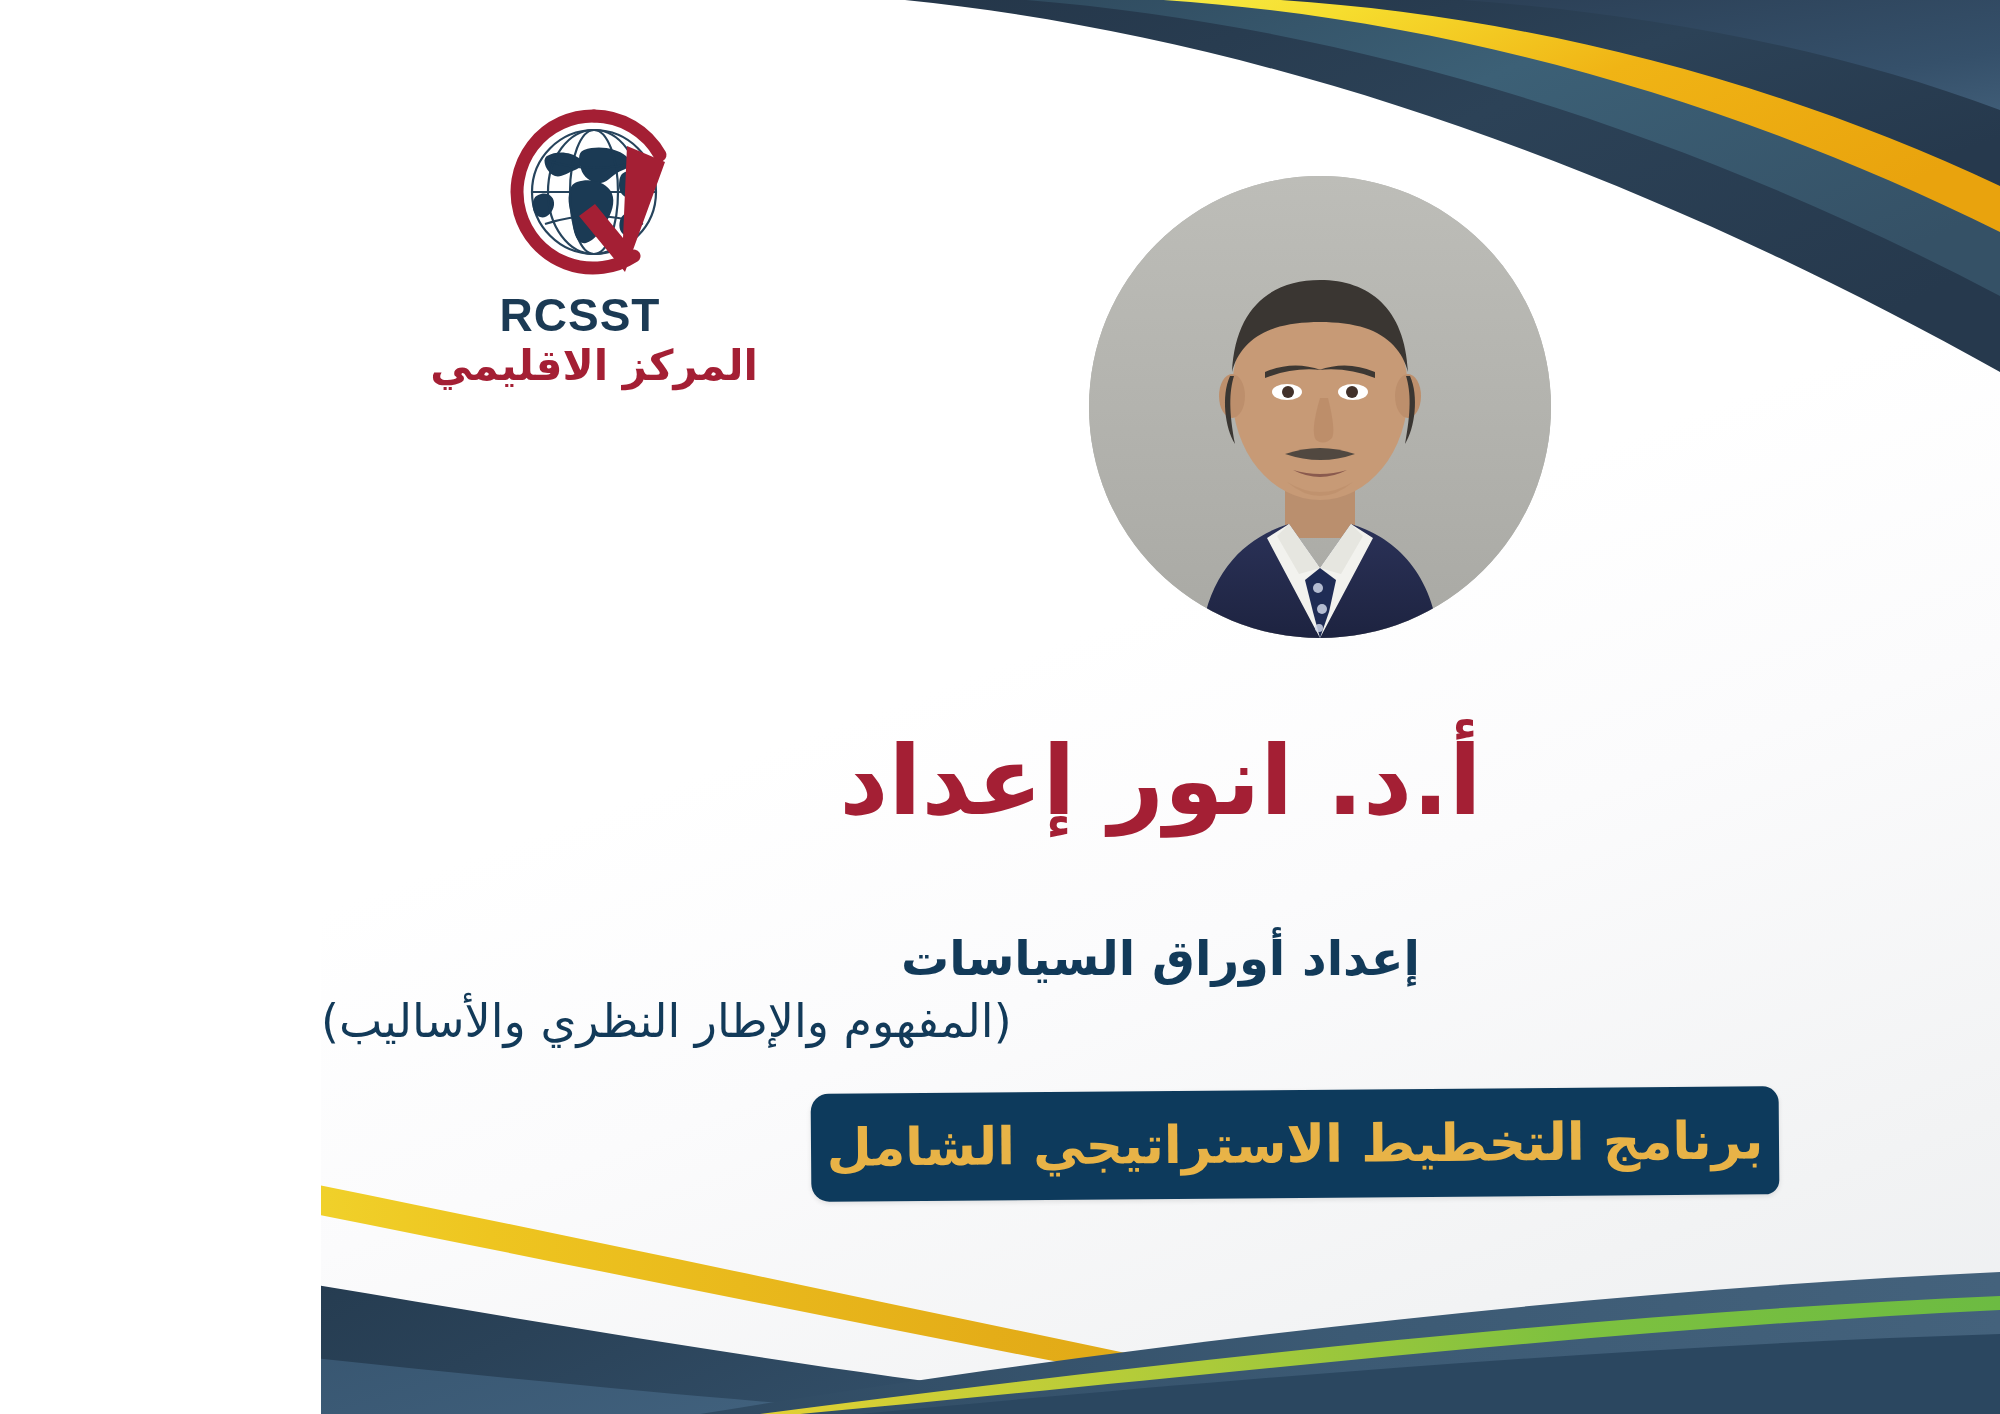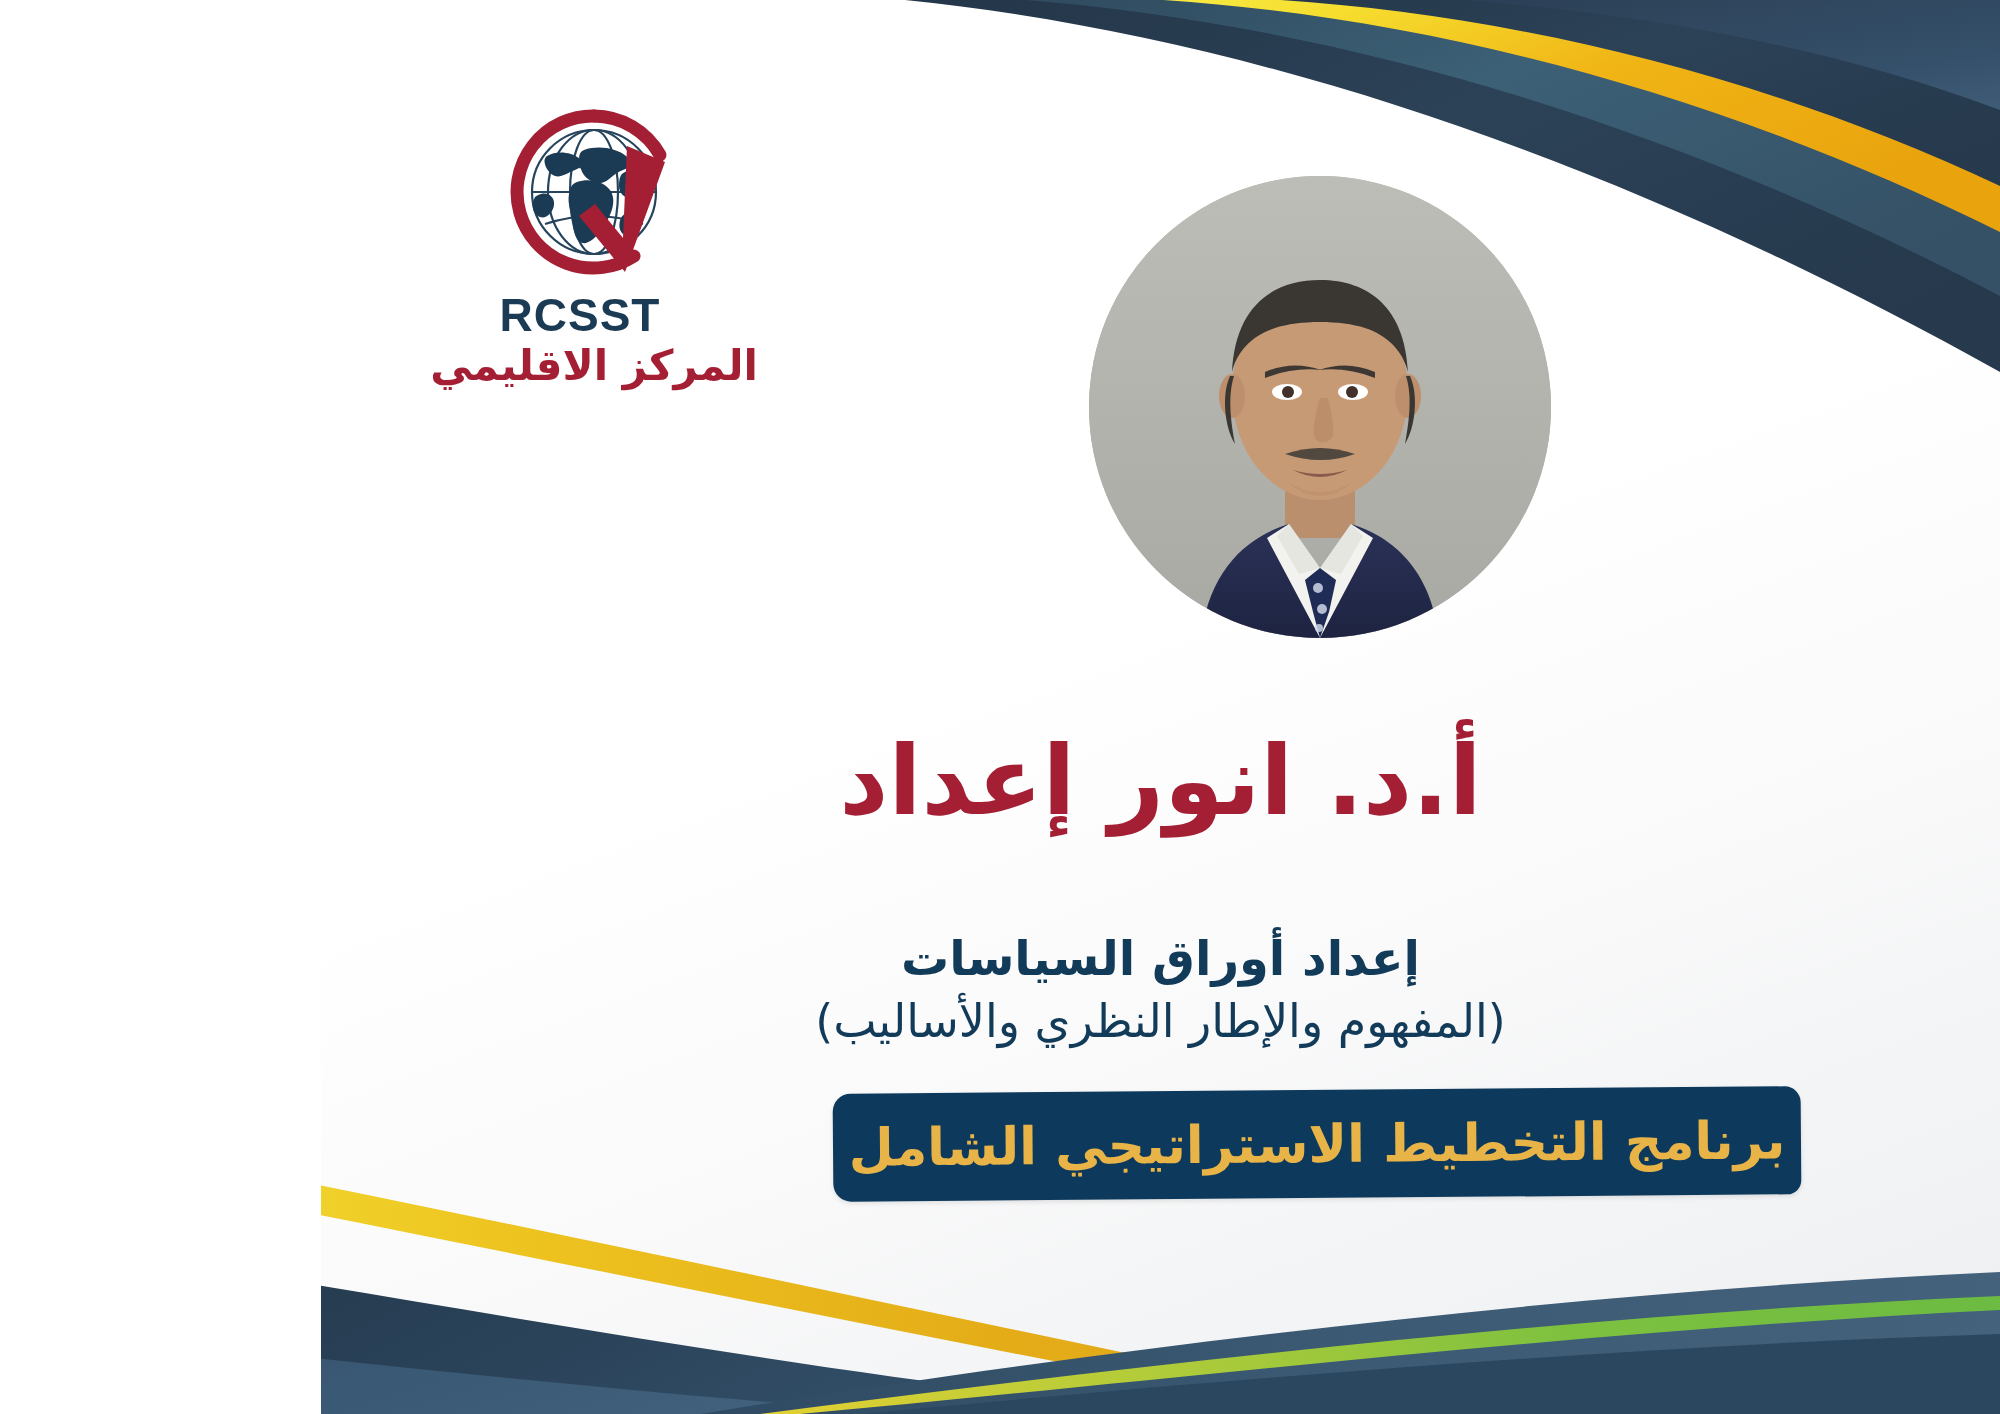--- a/index.html
+++ b/index.html
@@ -114,33 +114,33 @@
     font-size: 48px;
     line-height: 1.2;
     color: #123a59;
     direction: rtl;
   }
   .subtitle-2 {
     position: absolute;
     left: 0;
     right: 0;
     top: 994px;
-    text-align: center;
+    text-align: left;
     font-family: "DejaVu Sans", sans-serif;
     font-weight: normal;
     font-size: 46px;
     line-height: 1.2;
     color: #123a59;
     direction: rtl;
   }
 
   
   .banner {
     position: absolute;
-    left: 512px;
+    left: 490px;
     top: 1090px;
     width: 968px;
     height: 108px;
     text-align: right;
   }
   .banner-bg {
     position: absolute;
     inset: 0;
     background: #0d3a5c;
     border-radius: 18px 16px 14px 18px;

